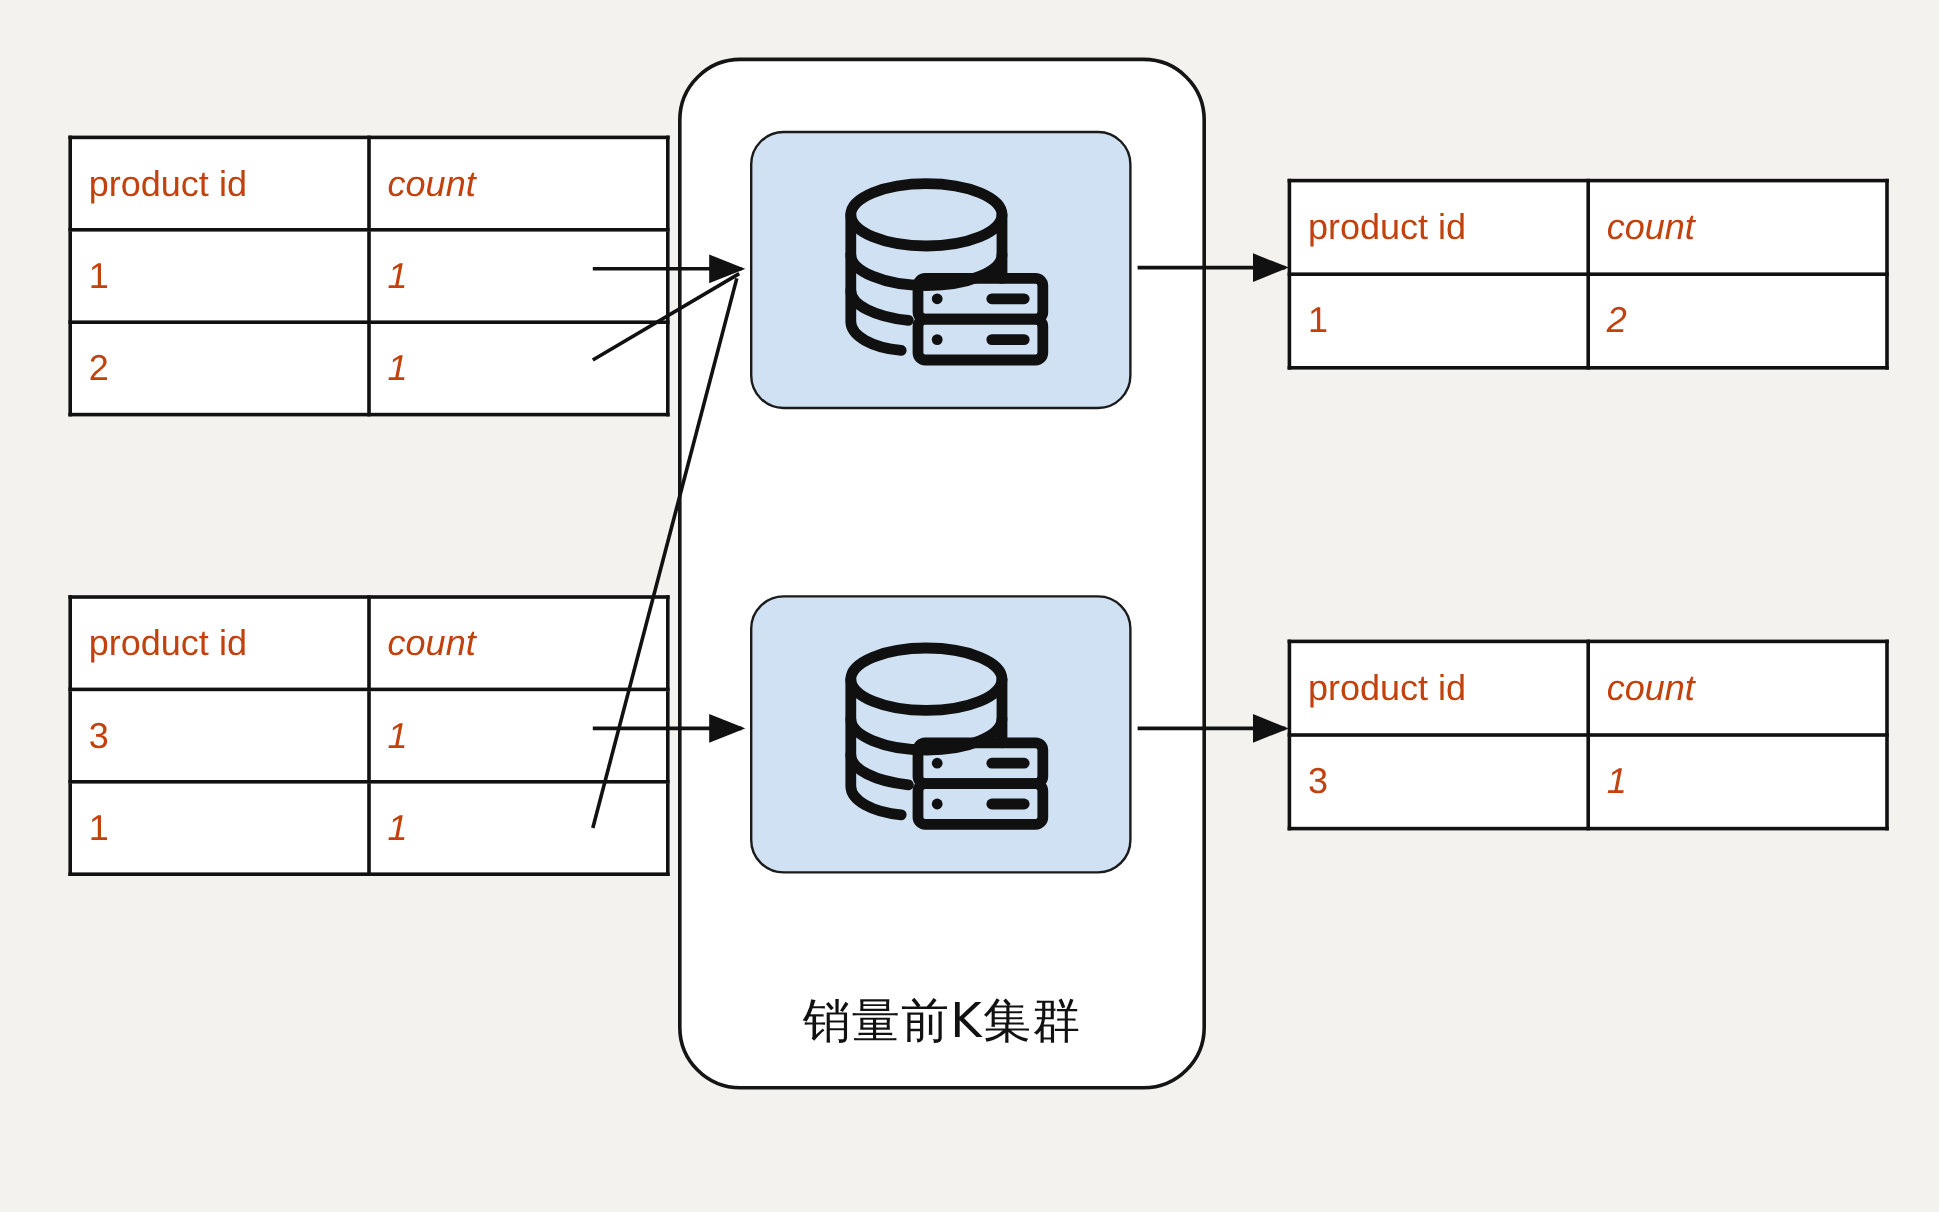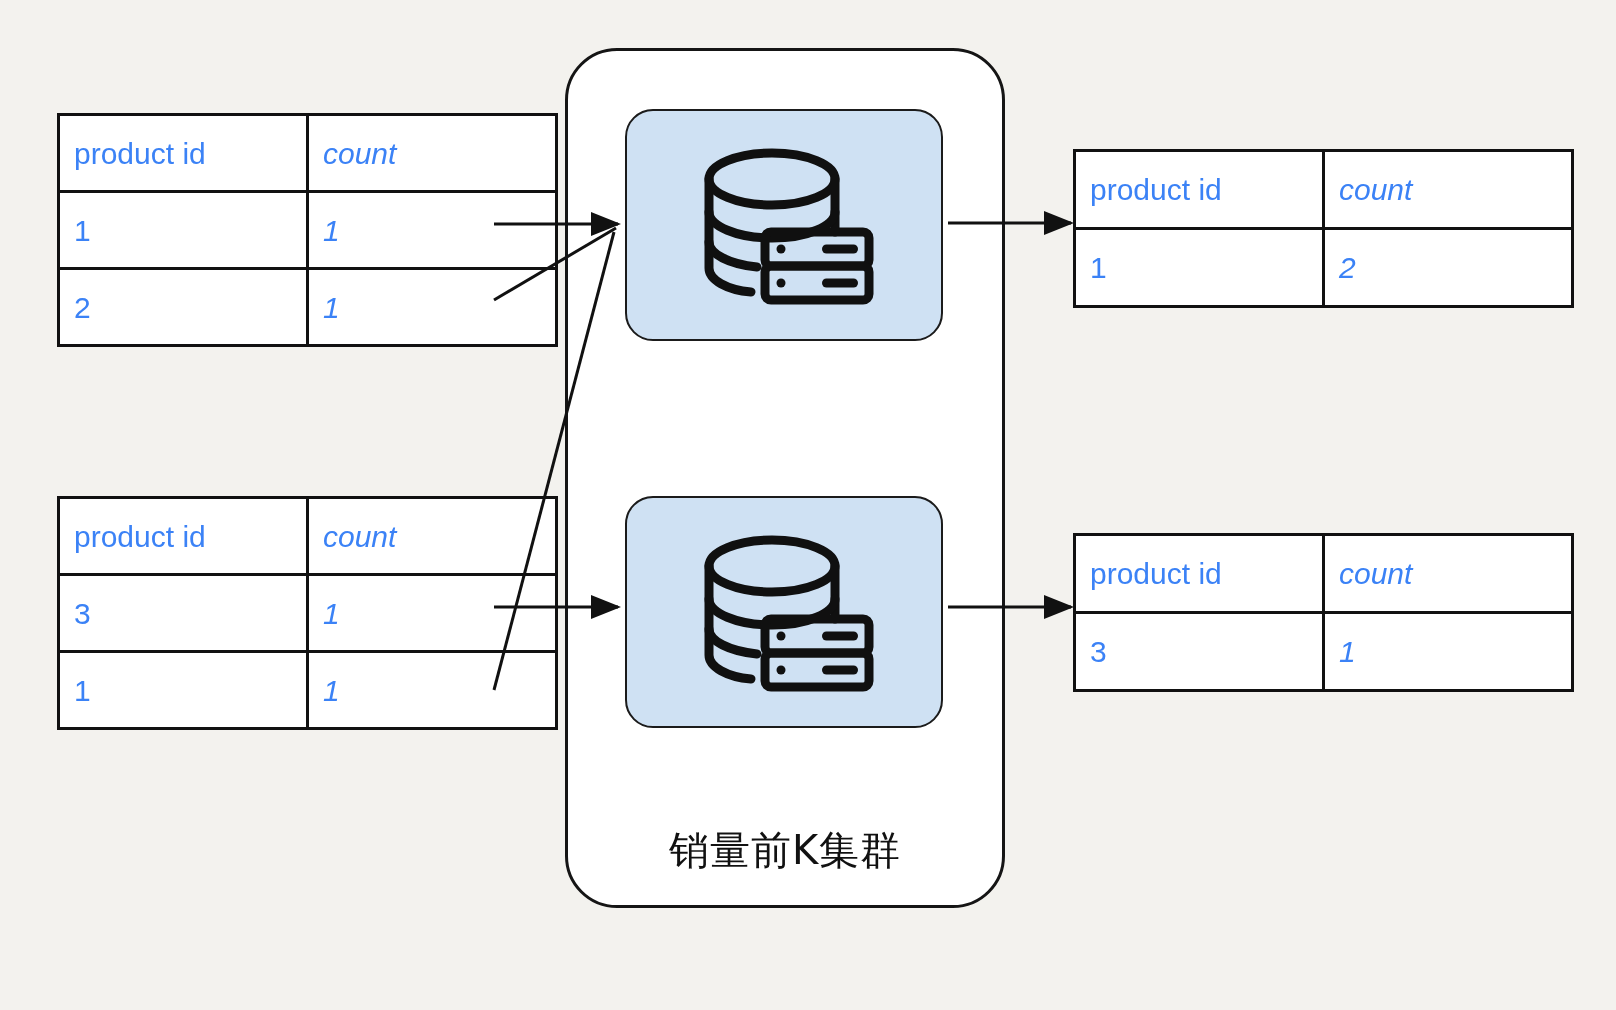--- a/index.html
+++ b/index.html
@@ -23,21 +23,21 @@
     background: #ffffff;
     border: 3px solid #111111;
     border-collapse: collapse;
     box-sizing: border-box;
     table-layout: fixed;
   }
   .data-table td {
     border: 3px solid #111111;
     padding: 0 14px;
     font-size: 30px;
-    color: #3b82f6;
+    color: #c2410c;
     background: #ffffff;
     vertical-align: middle;
     white-space: nowrap;
     overflow: hidden;
     text-overflow: clip;
     line-height: 1.1;
   }
   .data-table td.colA { width: 218px; }
   .data-table td.colB { width: 218px; font-style: italic; }
 

